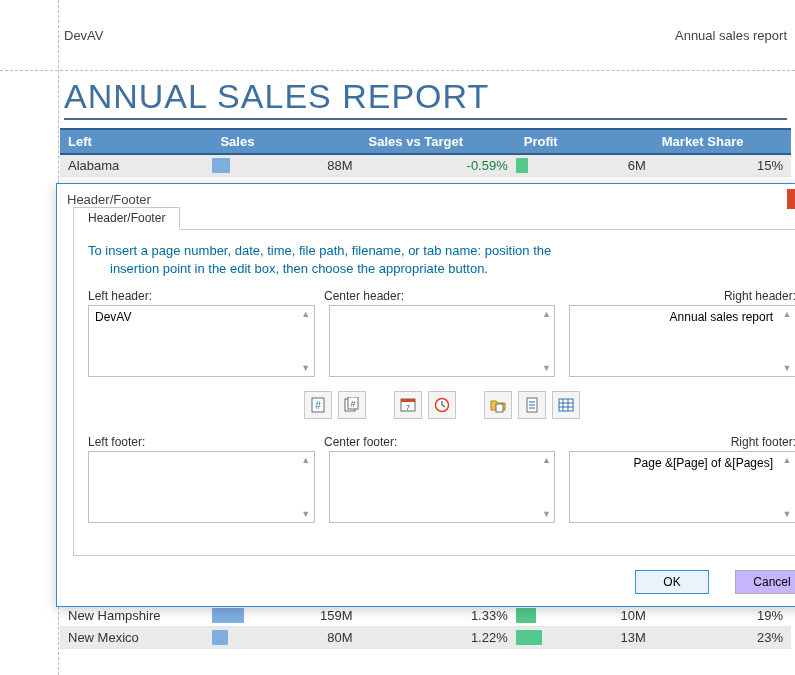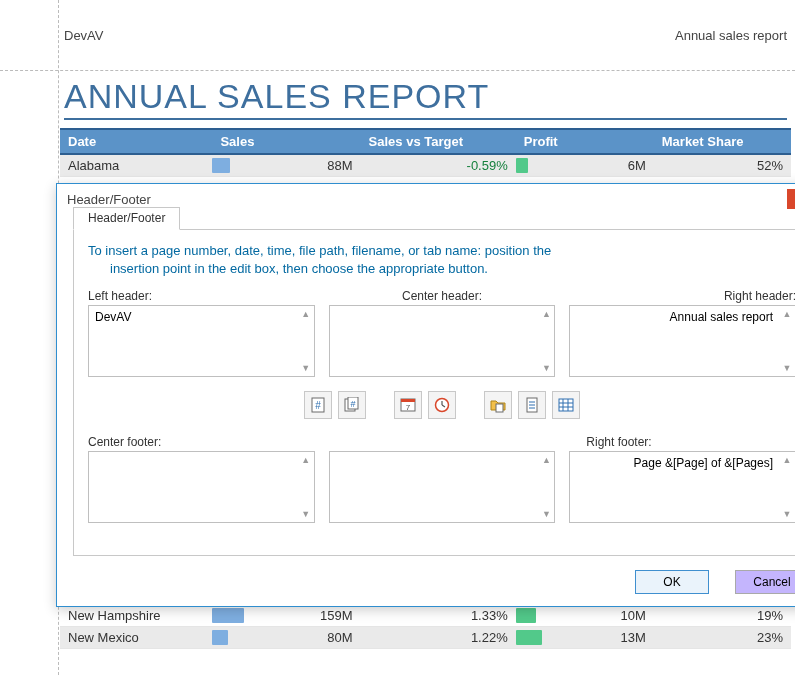--- a/index.html
+++ b/index.html
@@ -140,21 +140,21 @@
     color: #0369a1;
     line-height: 1.35;
   }
   .instr .indent { display: block; padding-left: 22px; }
   .section-labels {
     display: flex;
     padding: 6px 14px 2px 14px;
     font-size: 12px;
   }
   .section-labels > div { flex: 1; }
-  .section-labels > div:nth-child(2) { text-align: center; }
+  .section-labels > div:nth-child(2) { }
   .section-labels > div:nth-child(3) { text-align: right; }
   .boxes {
     display: flex;
     gap: 14px;
     padding: 0 14px;
   }
   .boxes .ta-wrap {
     flex: 1;
     position: relative;
     border: 1px solid #bfbfbf;
@@ -230,42 +230,42 @@
   <div class="hdr-row">
     <span>DevAV</span>
     <span>Annual sales report</span>
   </div>
   <div class="title">ANNUAL SALES REPORT</div>
   <div class="title-rule"></div>
 
   <table class="data">
     <thead>
       <tr>
-        <th>Date</th>
+        <th>Left</th>
         <th>Sales</th>
         <th class="r"></th>
         <th class="r">Sales vs Target</th>
         <th>Profit</th>
         <th class="r"></th>
         <th class="r">Market Share</th>
       </tr>
     </thead>
     <tbody id="tbody">
         <tr class="alt">
           <td>Alabama</td>
           <td class="barcell">
             <div class="bar-bg" style="width:18px"></div>
           </td>
           <td class="r">88M</td>
           <td class="r neg">-0.59%</td>
           <td class="barcell">
             <div class="bar-bg green" style="width:12px"></div>
           </td>
           <td class="r">6M</td>
-          <td class="r">52%</td>
+          <td class="r">15%</td>
         </tr>
         <tr>
           <td colspan="7" style="height:428px;border:none;background:#fff"></td>
         </tr>
         <tr>
           <td>New Hampshire</td>
           <td class="barcell">
             <div class="bar-bg" style="width:32px"></div>
           </td>
           <td class="r">159M</td>
@@ -384,20 +384,21 @@
               <line x1="1" y1="6" x2="15" y2="6" stroke="#2f6fb0"></line>
               <line x1="1" y1="10" x2="15" y2="10" stroke="#2f6fb0"></line>
               <line x1="5" y1="2" x2="5" y2="14" stroke="#2f6fb0"></line>
               <line x1="10" y1="2" x2="10" y2="14" stroke="#2f6fb0"></line>
             </svg>
         </div>
       </div>
     </div>
 
     <div class="section-labels">
+      <div>Left footer:</div>
       <div>Center footer:</div>
       <div>Right footer:</div>
     </div>
     <div class="boxes">
       <div class="ta-wrap">
         <div class="sb-up">▲</div>
         <div class="sb-dn">▼</div>
       </div>
       <div class="ta-wrap">
         <textarea style=""></textarea>

